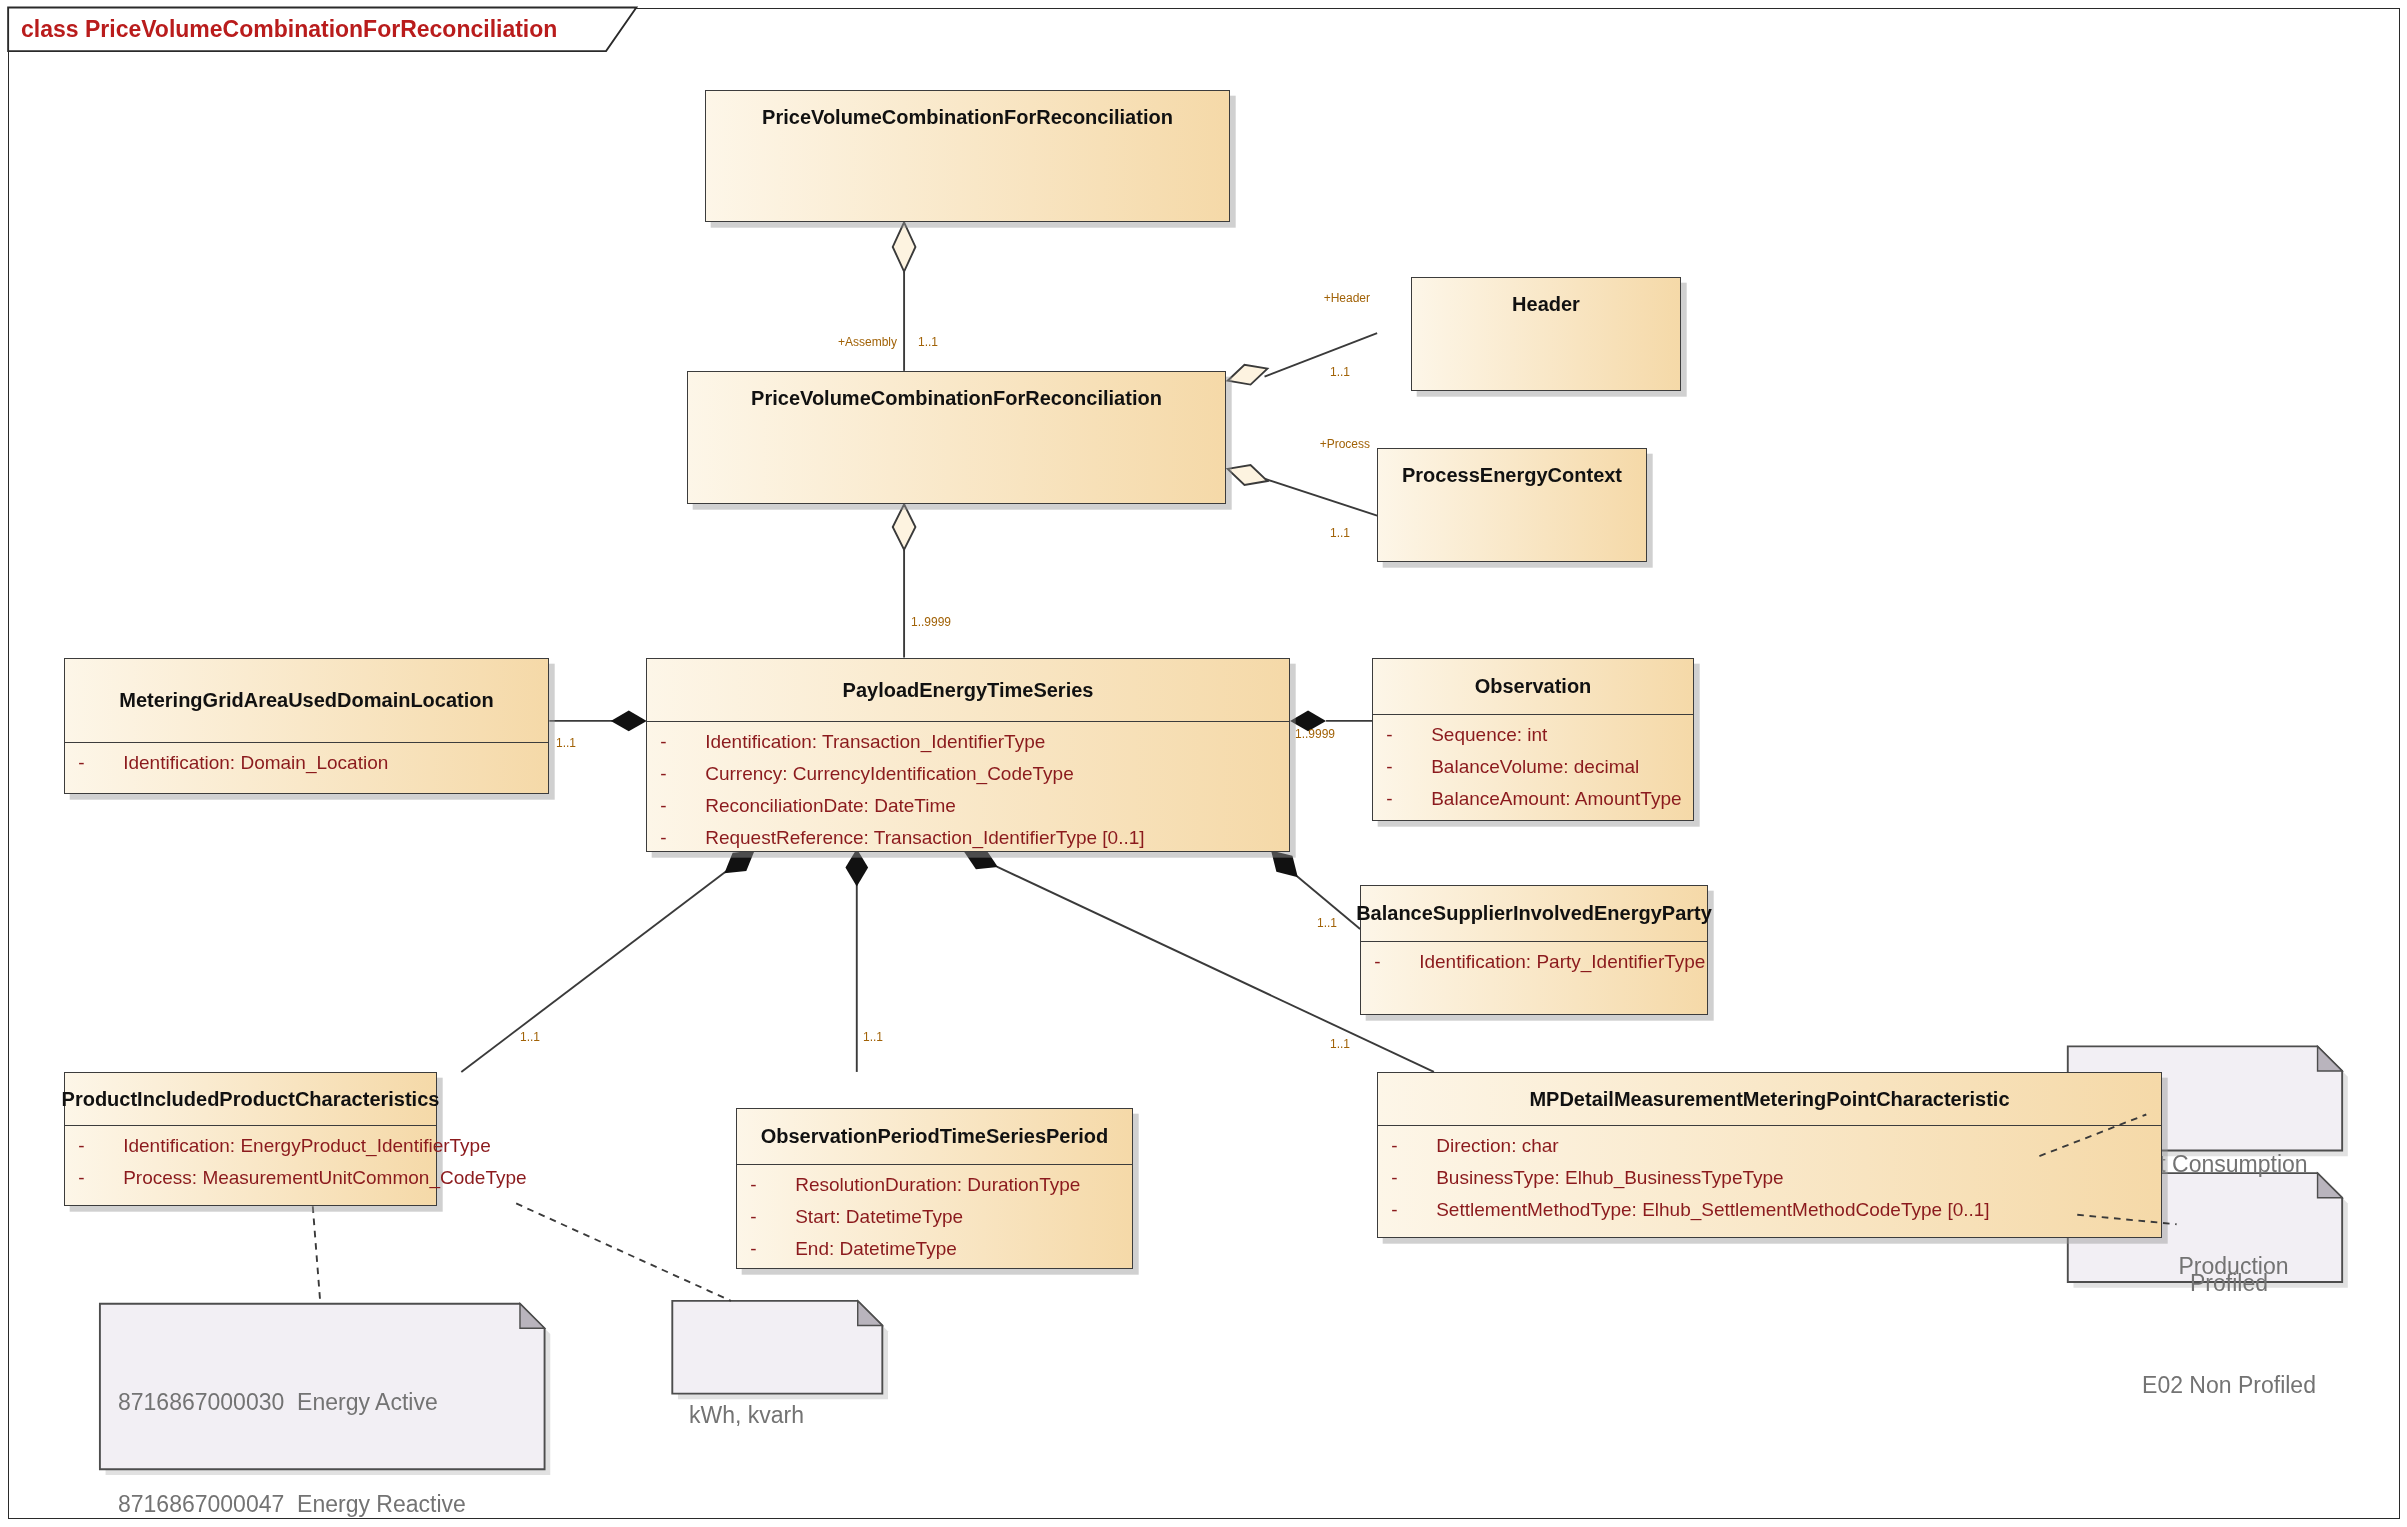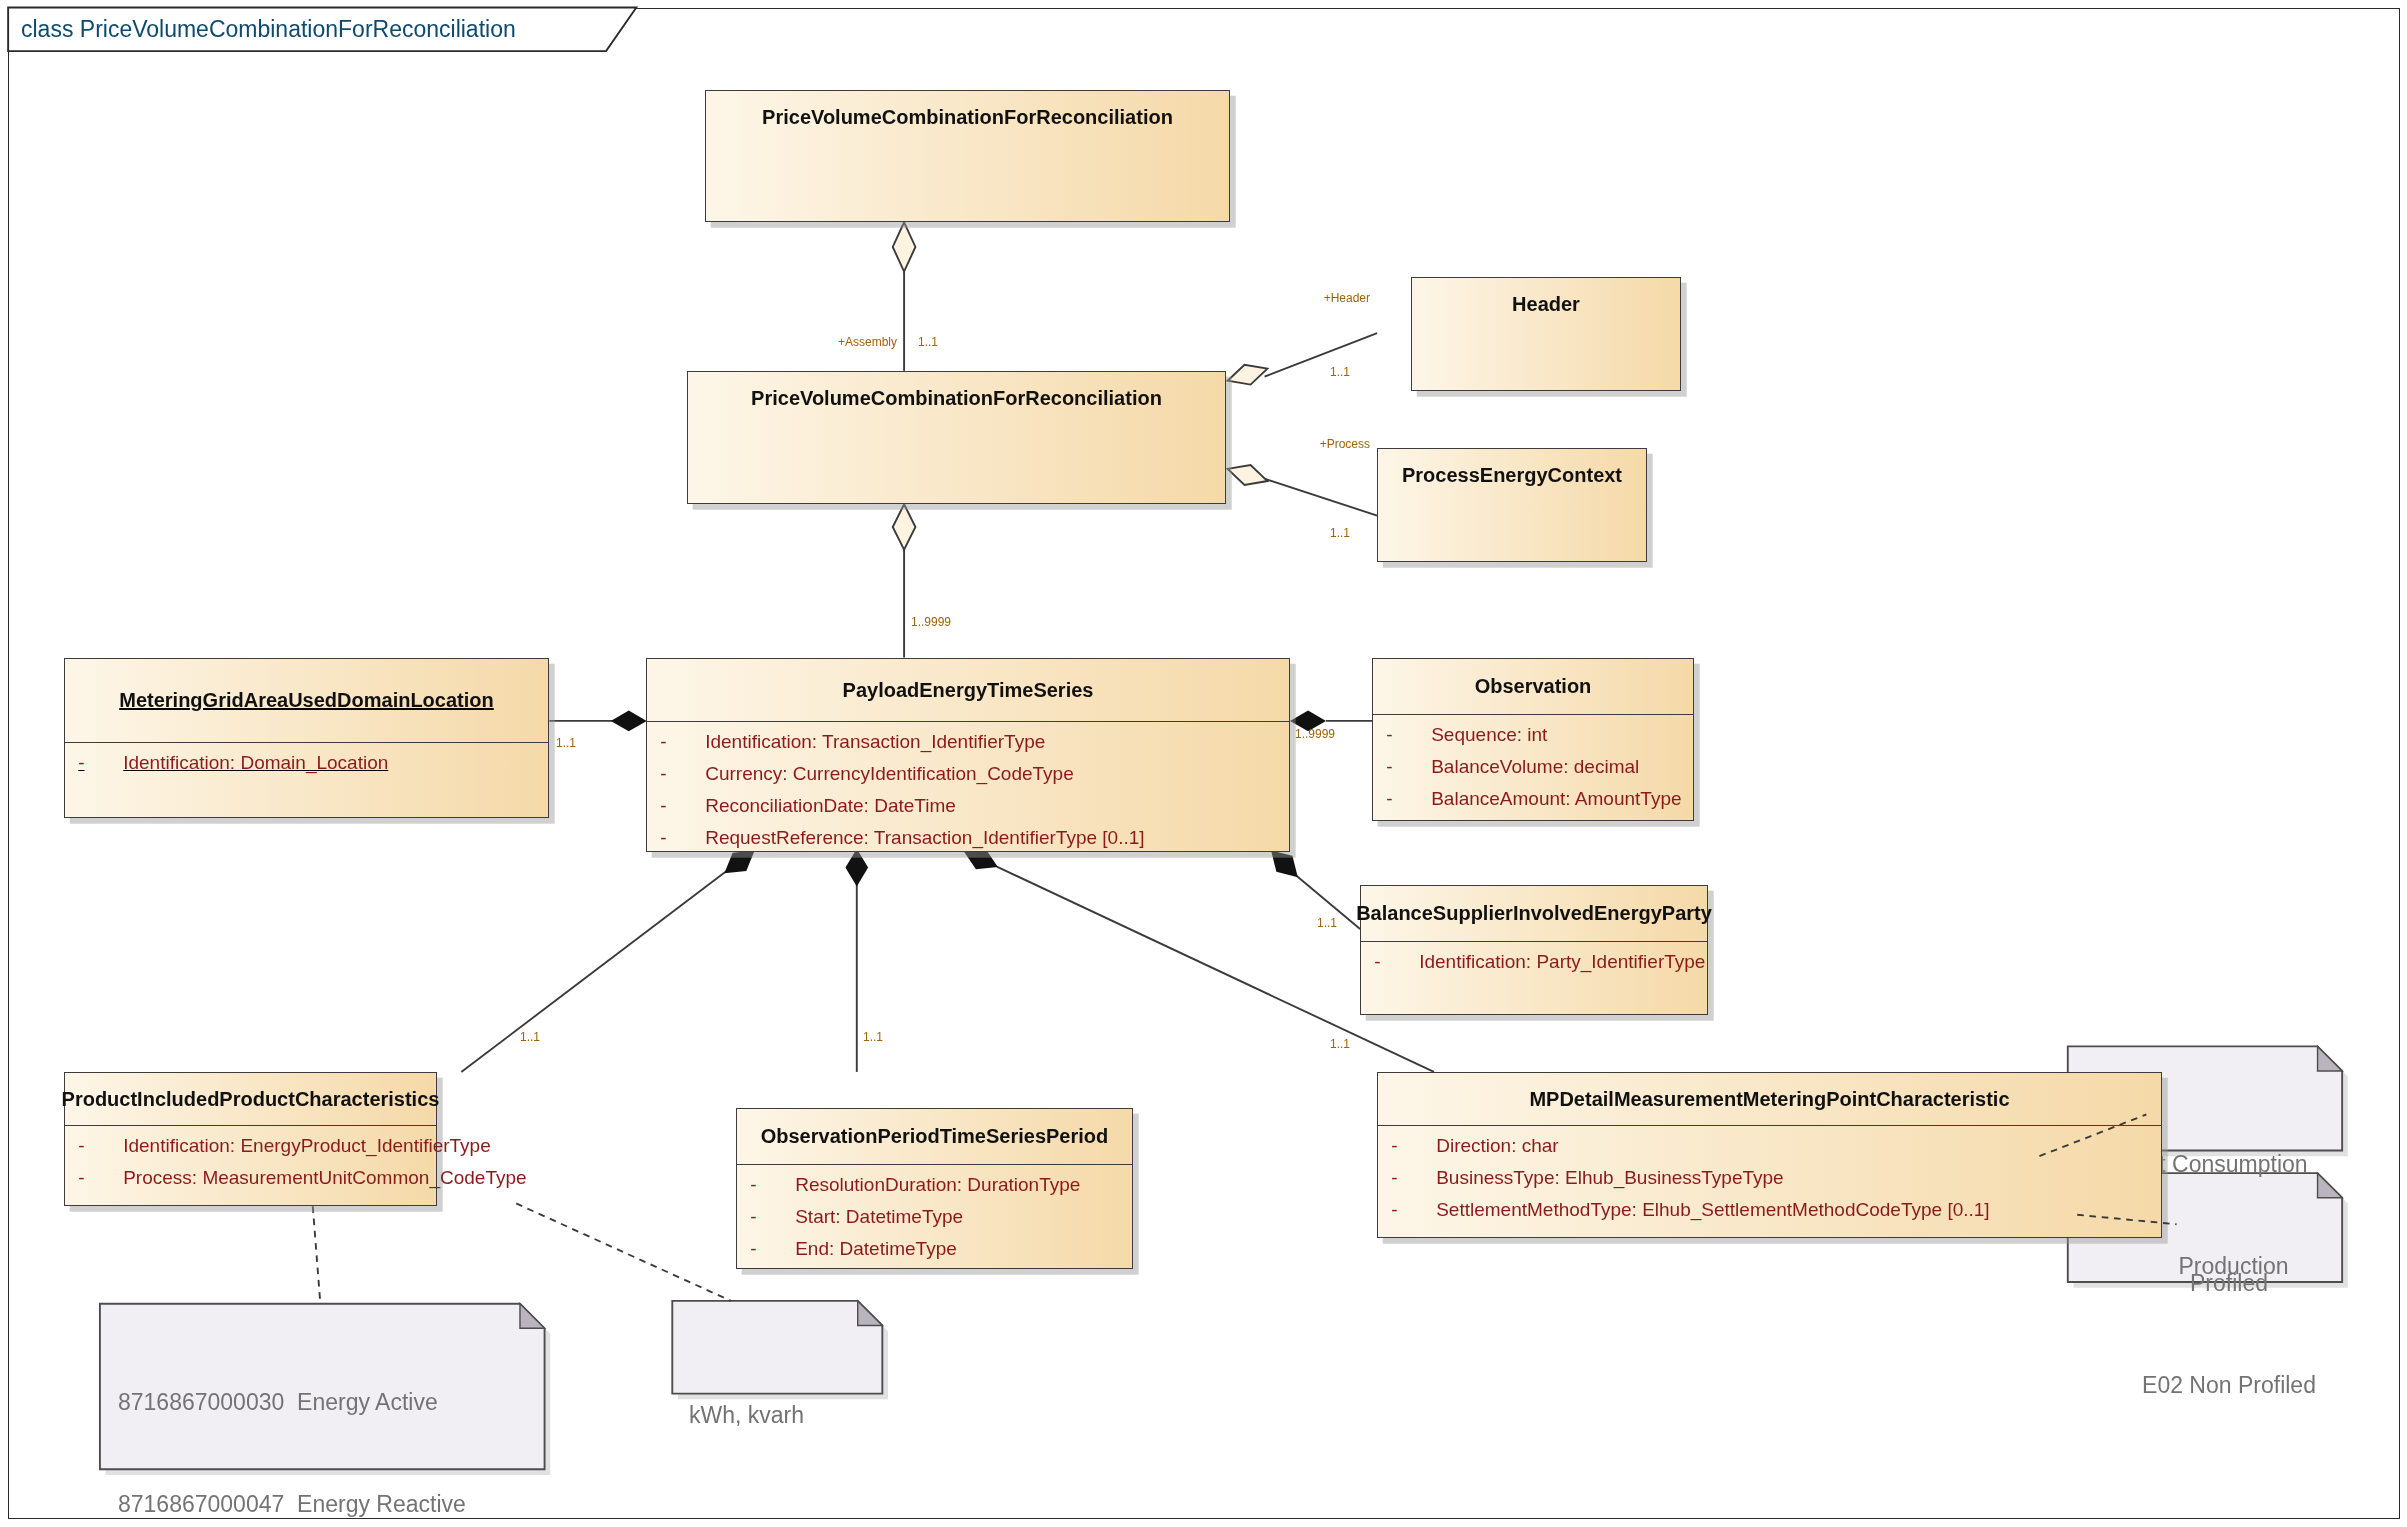--- a/index.html
+++ b/index.html
@@ -5,21 +5,21 @@
   html,body{margin:0;padding:0;background:#e8e8e8;}
   .canvas{
     position:relative;width:2408px;height:1527px;background:#ffffff;
     font-family:"Liberation Sans",sans-serif;overflow:hidden;
   }
   .frame{position:absolute;left:7.6px;top:7.6px;right:7.6px;bottom:7.6px;border:1.9px solid #2a2a2a;z-index:0;}
   .svg-layer{position:absolute;left:0;top:0;z-index:0;}
   .svg-overlay{position:absolute;left:0;top:0;z-index:3;pointer-events:none;}
   .tab-title{
     position:absolute;left:21px;top:16px;z-index:2;
-    font-size:23px;font-weight:normal;color:#0c4a6e;letter-spacing:0px;
+    font-size:23px;font-weight:bold;color:#b91c1c;letter-spacing:0px;
   }
   .cls{
     position:absolute;z-index:2;box-sizing:border-box;
     background:linear-gradient(90deg,#fdf6e8 0%,#f5d9a8 100%);
     border:1.9px solid #3c3c3c;
     box-shadow:5.7px 5.7px 0 rgba(150,150,150,0.45);
   }
   .cls .cls-title{
     font-size:20px;font-weight:bold;color:#111;text-align:center;
     display:flex;align-items:center;justify-content:center;box-sizing:border-box;
@@ -159,21 +159,21 @@
           <span class="dash">-</span>
           <span class="attr-text">ReconciliationDate: DateTime</span>
         </div>
       <div class="attr-row">
           <span class="dash">-</span>
           <span class="attr-text">RequestReference: Transaction_IdentifierType [0..1]</span>
         </div>
     </div>
   </div>
 
-  <div class="cls" style="left:64px;top:658px;width:485px;height:160px;text-decoration:underline;">
+  <div class="cls" style="left:64px;top:658px;width:485px;height:136px;">
     <div class="cls-title" style="height:83px;">MeteringGridAreaUsedDomainLocation</div>
     <div class="attrs">
       <div class="attr-row">
           <span class="dash">-</span>
           <span class="attr-text">Identification: Domain_Location</span>
         </div>
     </div>
   </div>
 
   <div class="cls" style="left:1372px;top:658px;width:322px;height:163px;">

